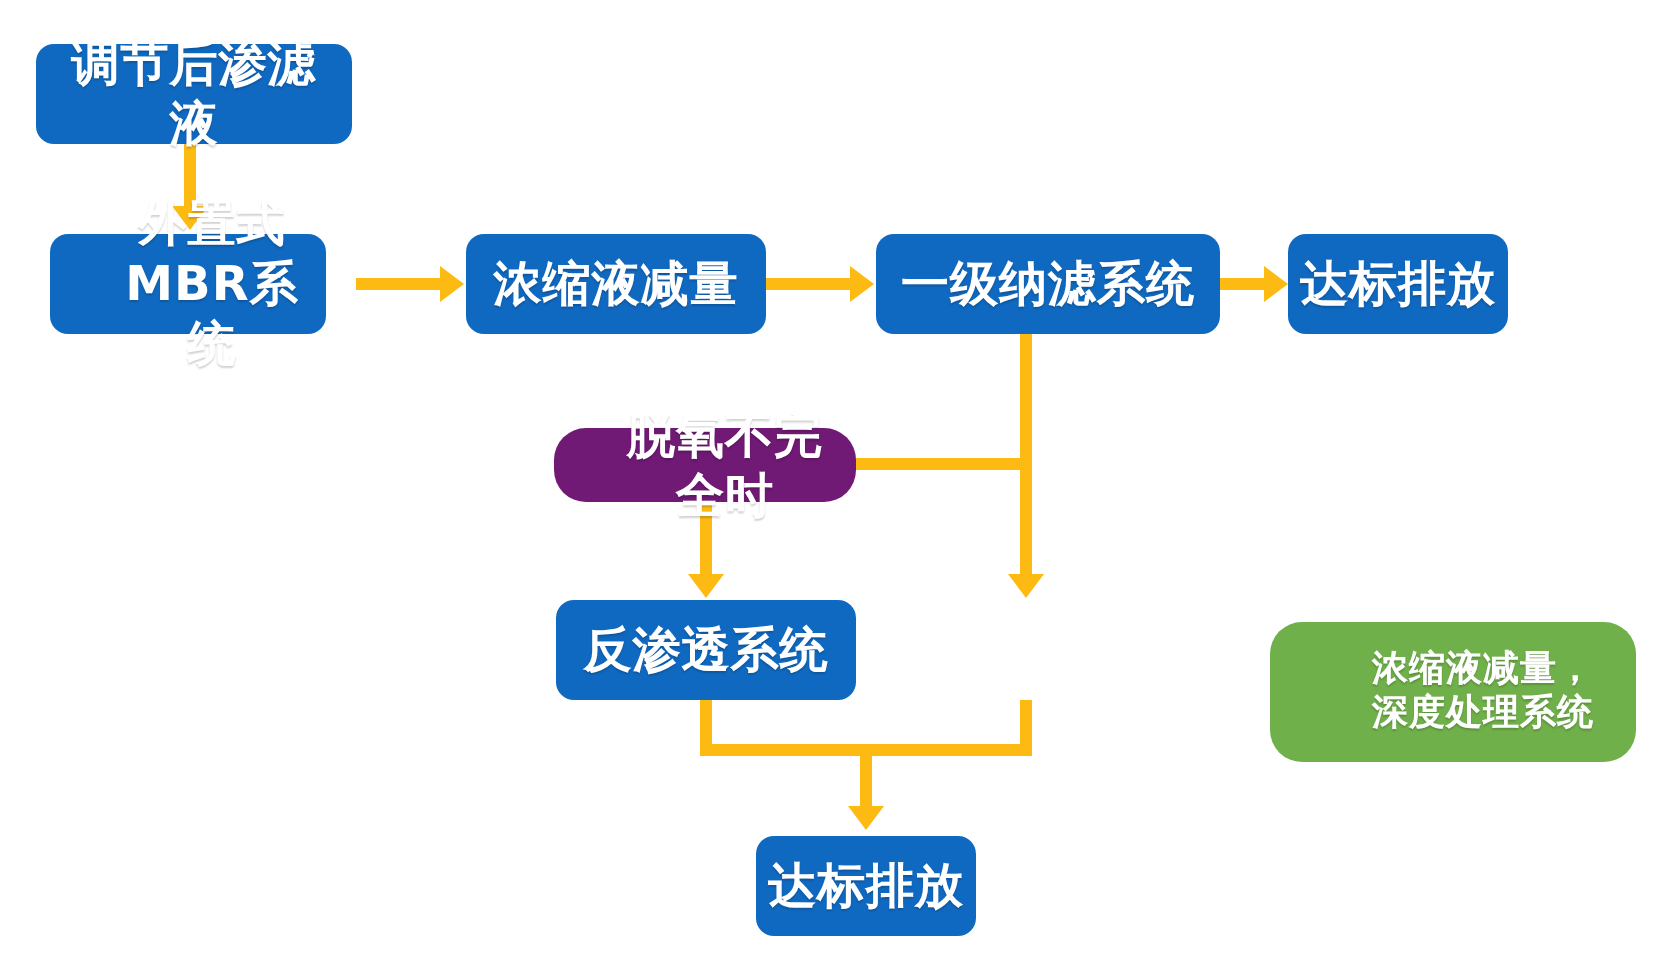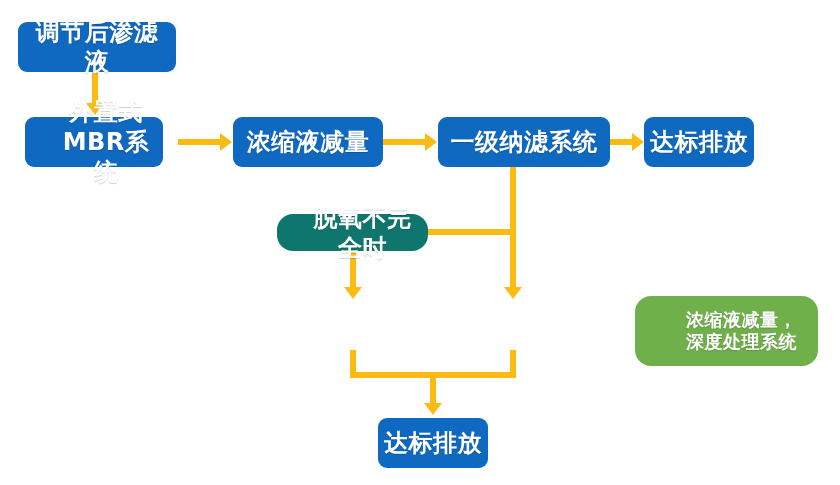--- a/index.html
+++ b/index.html
@@ -26,21 +26,21 @@
     font-weight: bold;
     font-size: 24px;
     line-height: 1.25;
     letter-spacing: 0.5px;
     border-radius: 9px;
     text-shadow: 0 1px 1px rgba(0,0,0,0.18);
     user-select: none;
     z-index: 3;
   }
   .node.blue   { background: #1069c0; }
-  .node.cyan   { background: #0f766e; border-radius: 16px; padding-left: 20px; }
+  .node.cyan   { background: #701a75; border-radius: 16px; padding-left: 20px; }
   .node.green  { background: #70b04a; border-radius: 16px; font-size: 18px; }
   .node .label { display: block; white-space: pre-line; padding: 0 6px; }
 
   
   .conn {
     position: absolute;
     background: #fcba12;
     z-index: 1;
   }
   .arrowhead {
@@ -111,23 +111,26 @@
   </div>
 
   <div class="node blue" style="left:644px; top:117px; width:110px; height:50px;">
     <span class="label">达标排放</span>
   </div>
 
   <div class="node cyan" style="left:277px; top:214px; width:151px; height:37px;">
     <span class="label">脱氧不完全时</span>
   </div>
 
+  <div class="node blue" style="left:278px; top:300px; width:150px; height:50px;">
+    <span class="label">反渗透系统</span>
+  </div>
 
 
-  <div class="node green" style="left:635px; top:296px; width:183px; height:70px;padding-left:30px;">
+  <div class="node green" style="left:635px; top:311px; width:183px; height:70px;padding-left:30px;">
     <span class="label">浓缩液减量，
 深度处理系统</span>
   </div>
 
   <div class="node blue" style="left:378px; top:418px; width:110px; height:50px;">
     <span class="label">达标排放</span>
   </div>
 
 </div>
 

